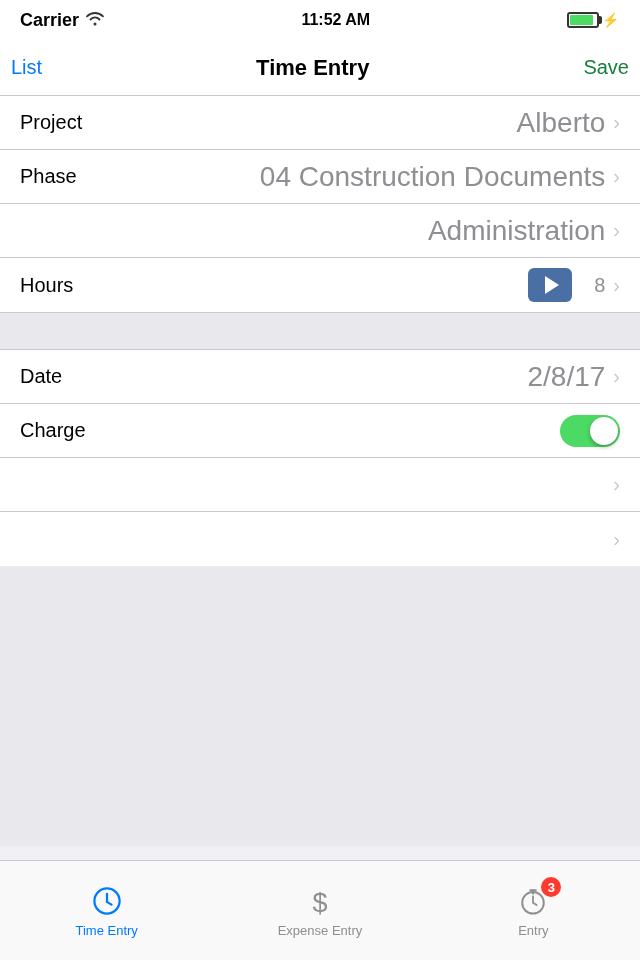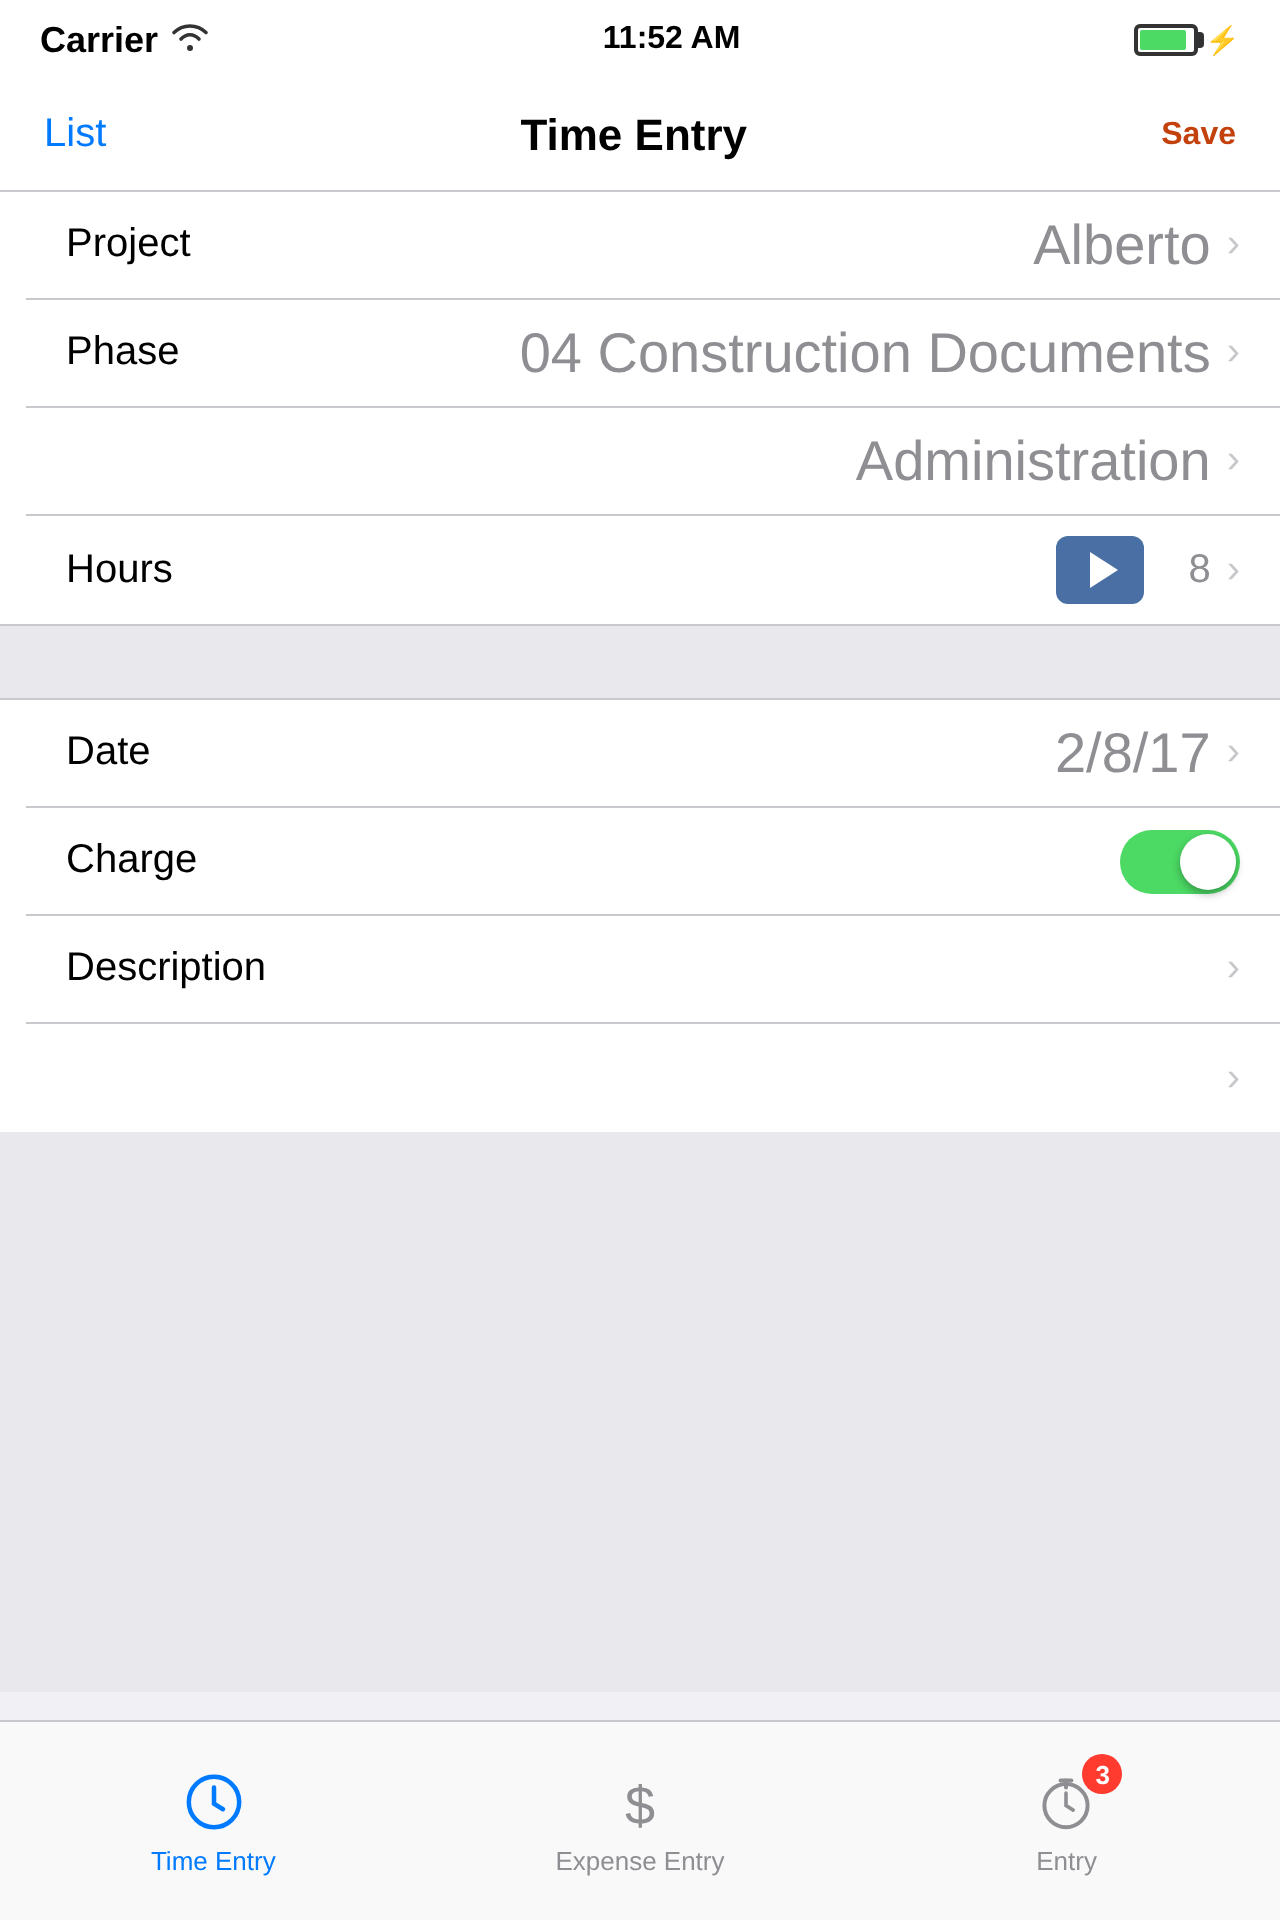--- a/index.html
+++ b/index.html
@@ -63,48 +63,47 @@
     .bolt { font-size: 14px; color: #333; }
 
     
     .nav-bar {
       height: 56px;
       background: #fff;
       border-bottom: 1px solid #c8c8cd;
       display: flex;
       align-items: center;
       justify-content: space-between;
-      padding: 0 22px;
+      padding: 0 11px;
     }
     .nav-list-btn {
       color: #007aff;
       font-size: 20px;
       background: none;
       border: none;
       cursor: pointer;
     }
     .nav-title {
       font-size: 22px;
       font-weight: 700;
       color: #000;
     }
     .nav-save-btn {
-      color: #c2410c;
-      font-size: 16px;
-      font-weight: 700;
+      color: #15803d;
+      font-size: 20px;
+      font-weight: 400;
       background: none;
       border: none;
       cursor: pointer;
     }
 
     
     .table-section {
       background: #fff;
       margin-top: 0;
-      padding-left: 13px;
     }
 
     .table-row {
       display: flex;
       align-items: center;
       padding: 0 20px;
       height: 54px;
       border-bottom: 1px solid #c8c8cd;
       background: #fff;
     }
@@ -332,21 +331,20 @@
   <div class="table-row">
     <span class="row-label">Charge</span>
     <div style="flex:1; display:flex; align-items:center; justify-content:flex-end;">
       <div class="toggle">
         <div class="toggle-knob"></div>
       </div>
     </div>
   </div>
 
   <div class="table-row">
-    <span class="row-label">Description</span>
     <span class="row-value"></span>
     <span class="chevron">›</span>
   </div>
 
   <div class="table-row">
     <span class="row-value"></span>
     <span class="chevron">›</span>
   </div>
 </div>
 

